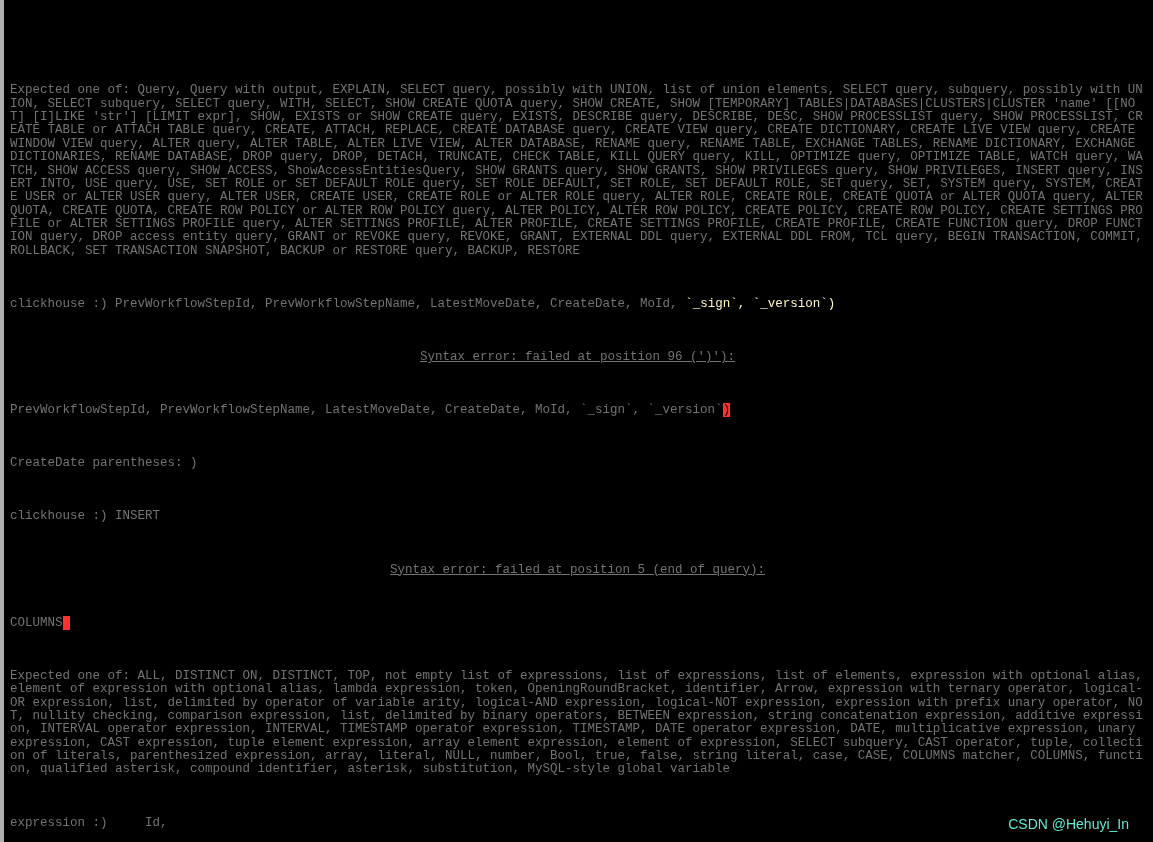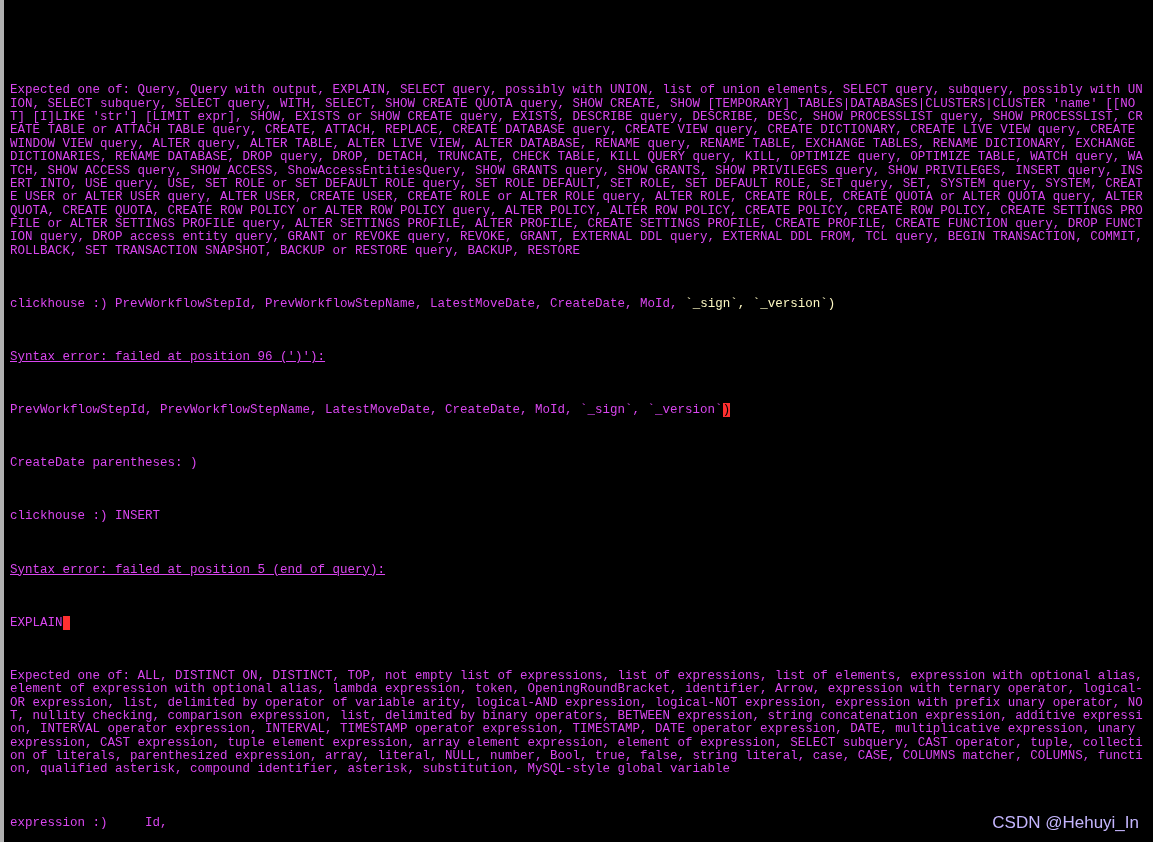--- a/index.html
+++ b/index.html
@@ -13,31 +13,31 @@
     word-break: break-all;
     white-space: pre-wrap;
     position: relative;
   }
   .scrollbar {
     position: absolute;
     left: 0; top: 0; bottom: 0;
     width: 4px;
     background: #b0b0b0;
   }
-  .green { color: #d946ef; }
+  .green { color: #737373; }
   .magenta { color: #fef9c3; }
   .red-bg { background: #ff3030; color: #000; }
-  .underline { text-decoration: underline; }
+  .underline { text-decoration: underline; text-align: center; }
   .watermark {
     position: absolute;
-    right: 14px;
+    right: 24px;
     bottom: 10px;
     font-family: Arial, sans-serif;
-    font-size: 17px;
-    color: #c4b5fd;
+    font-size: 14px;
+    color: #5eead4;
     text-shadow: 0 0 2px #000;
   }
   .block { display: block; margin-bottom: 13px; }
 </style>
 </head>
 <body>
 
 
 
 <div class="scrollbar"></div>
@@ -49,21 +49,21 @@
 <span class="block green underline">Syntax error: failed at position 96 (')'):</span>
 
 <span class="block"><span class="green">PrevWorkflowStepId, PrevWorkflowStepName, LatestMoveDate, CreateDate, MoId, `_sign`, `_version`</span><span class="red-bg">)</span></span>
 
 <span class="block green">CreateDate parentheses: )</span>
 
 <span class="block green">clickhouse :) INSERT</span>
 
 <span class="block green underline">Syntax error: failed at position 5 (end of query):</span>
 
-<span class="block"><span class="green">EXPLAIN</span><span class="red-bg"> </span></span>
+<span class="block"><span class="green">COLUMNS</span><span class="red-bg"> </span></span>
 
 <span class="block green">Expected one of: ALL, DISTINCT ON, DISTINCT, TOP, not empty list of expressions, list of expressions, list of elements, expression with optional alias, element of expression with optional alias, lambda expression, token, OpeningRoundBracket, identifier, Arrow, expression with ternary operator, logical-OR expression, list, delimited by operator of variable arity, logical-AND expression, logical-NOT expression, expression with prefix unary operator, NOT, nullity checking, comparison expression, list, delimited by binary operators, BETWEEN expression, string concatenation expression, additive expression, INTERVAL operator expression, INTERVAL, TIMESTAMP operator expression, TIMESTAMP, DATE operator expression, DATE, multiplicative expression, unary expression, CAST expression, tuple element expression, array element expression, element of expression, SELECT subquery, CAST operator, tuple, collection of literals, parenthesized expression, array, literal, NULL, number, Bool, true, false, string literal, case, CASE, COLUMNS matcher, COLUMNS, function, qualified asterisk, compound identifier, asterisk, substitution, MySQL-style global variable</span>
 
 <span class="block green">expression :)     Id,</span>
 
 
 
 
 
 

